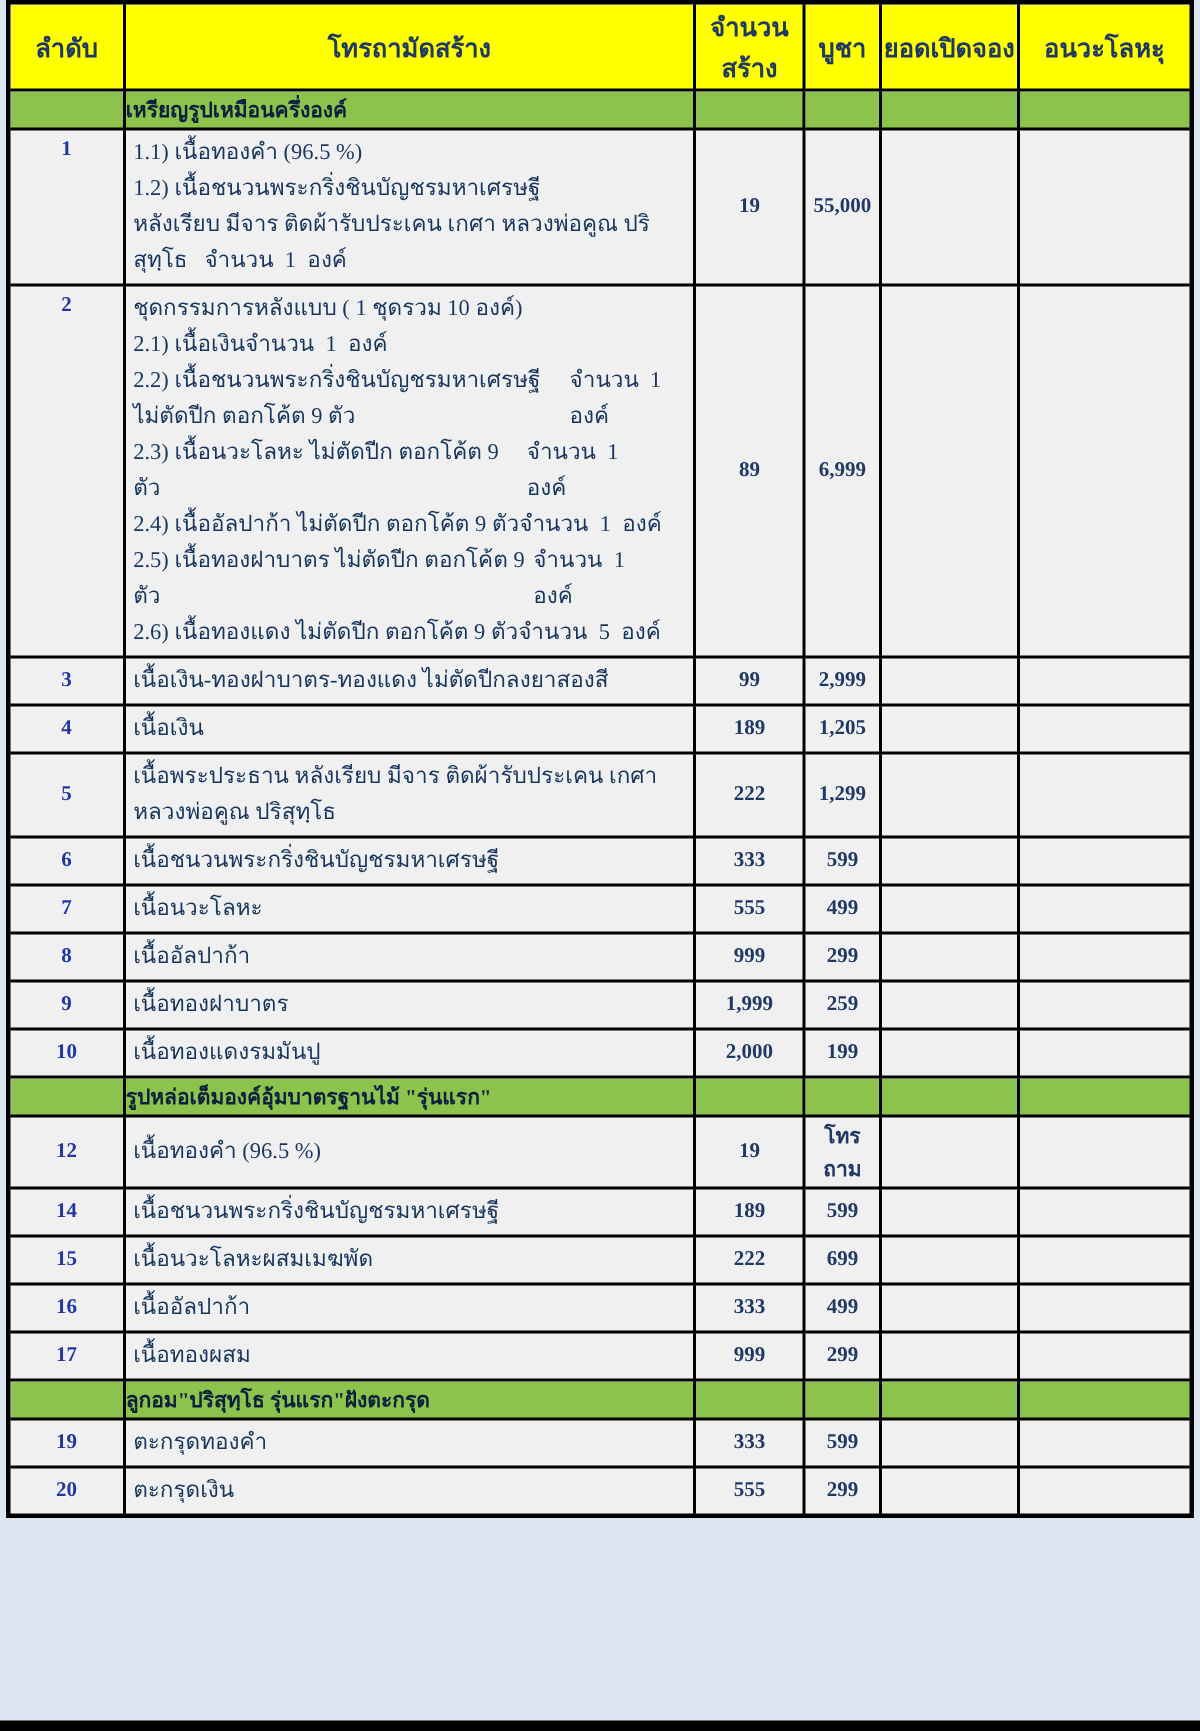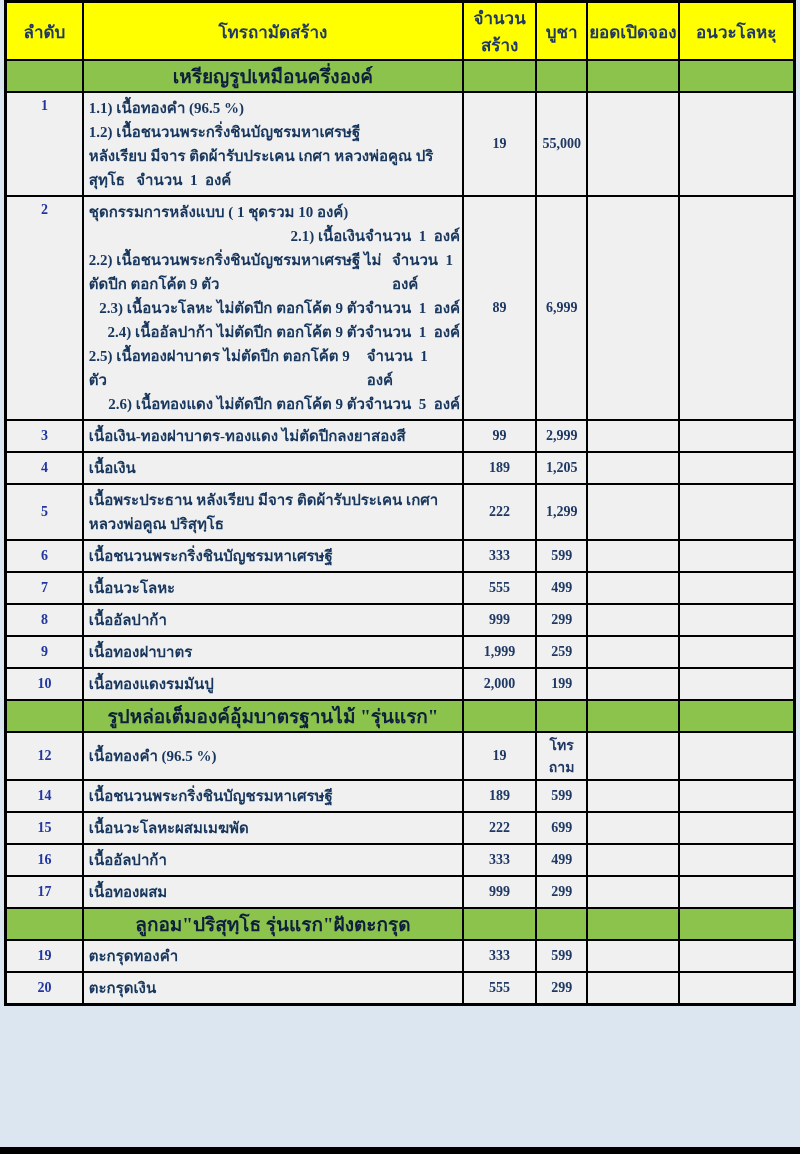--- a/index.html
+++ b/index.html
@@ -26,35 +26,35 @@
   col.c-no{width:76px;} col.c-desc{width:374px;} col.c-qty{width:72px;}
   col.c-price{width:50px;} col.c-res{width:90px;} col.c-note{width:114px;}
   thead th{
     background:var(--header-bg);color:var(--header-text);
     font-size:17px;font-weight:bold;height:50px;text-align:center;
   }
   tr.section td{
     background:var(--section-bg);height:22px;
   }
   td.section-label{
-    color:var(--section-text);font-weight:bold;font-size:19px;
-    text-align:center;padding:0;
+    color:var(--section-text);font-weight:bold;font-size:14px;
+    text-align:left;padding:0;
   }
   td.no{
     text-align:center;font-weight:bold;font-size:14px;
     color:var(--row-number-text);vertical-align:middle;
   }
   tr.multi td.no{vertical-align:top;padding-top:5px;}
   td.desc{
-    padding:3px 0 3px 5px;font-weight:bold;font-size:15px;
+    padding:3px 15px 3px 5px;font-weight:normal;font-size:15px;
     color:var(--item-text);vertical-align:middle;
   }
   tr.single td.desc{height:24px;margin-left:30px;}
   .line{line-height:24px;white-space:pre-wrap;}
-  .line.split{display:flex;justify-content:flex-end;white-space:pre-wrap;}
+  .line.split{display:flex;justify-content:flex-start;white-space:pre-wrap;}
   .line .rpart{padding-right:2px;}
   td.qty,td.price{
     text-align:center;font-weight:bold;font-size:14px;
     color:var(--value-text);vertical-align:middle;
   }
   .bottom-bar{
     position:absolute;left:0;bottom:0;width:800px;height:7px;
     background:var(--bottom-bar);
   }
 </style>

